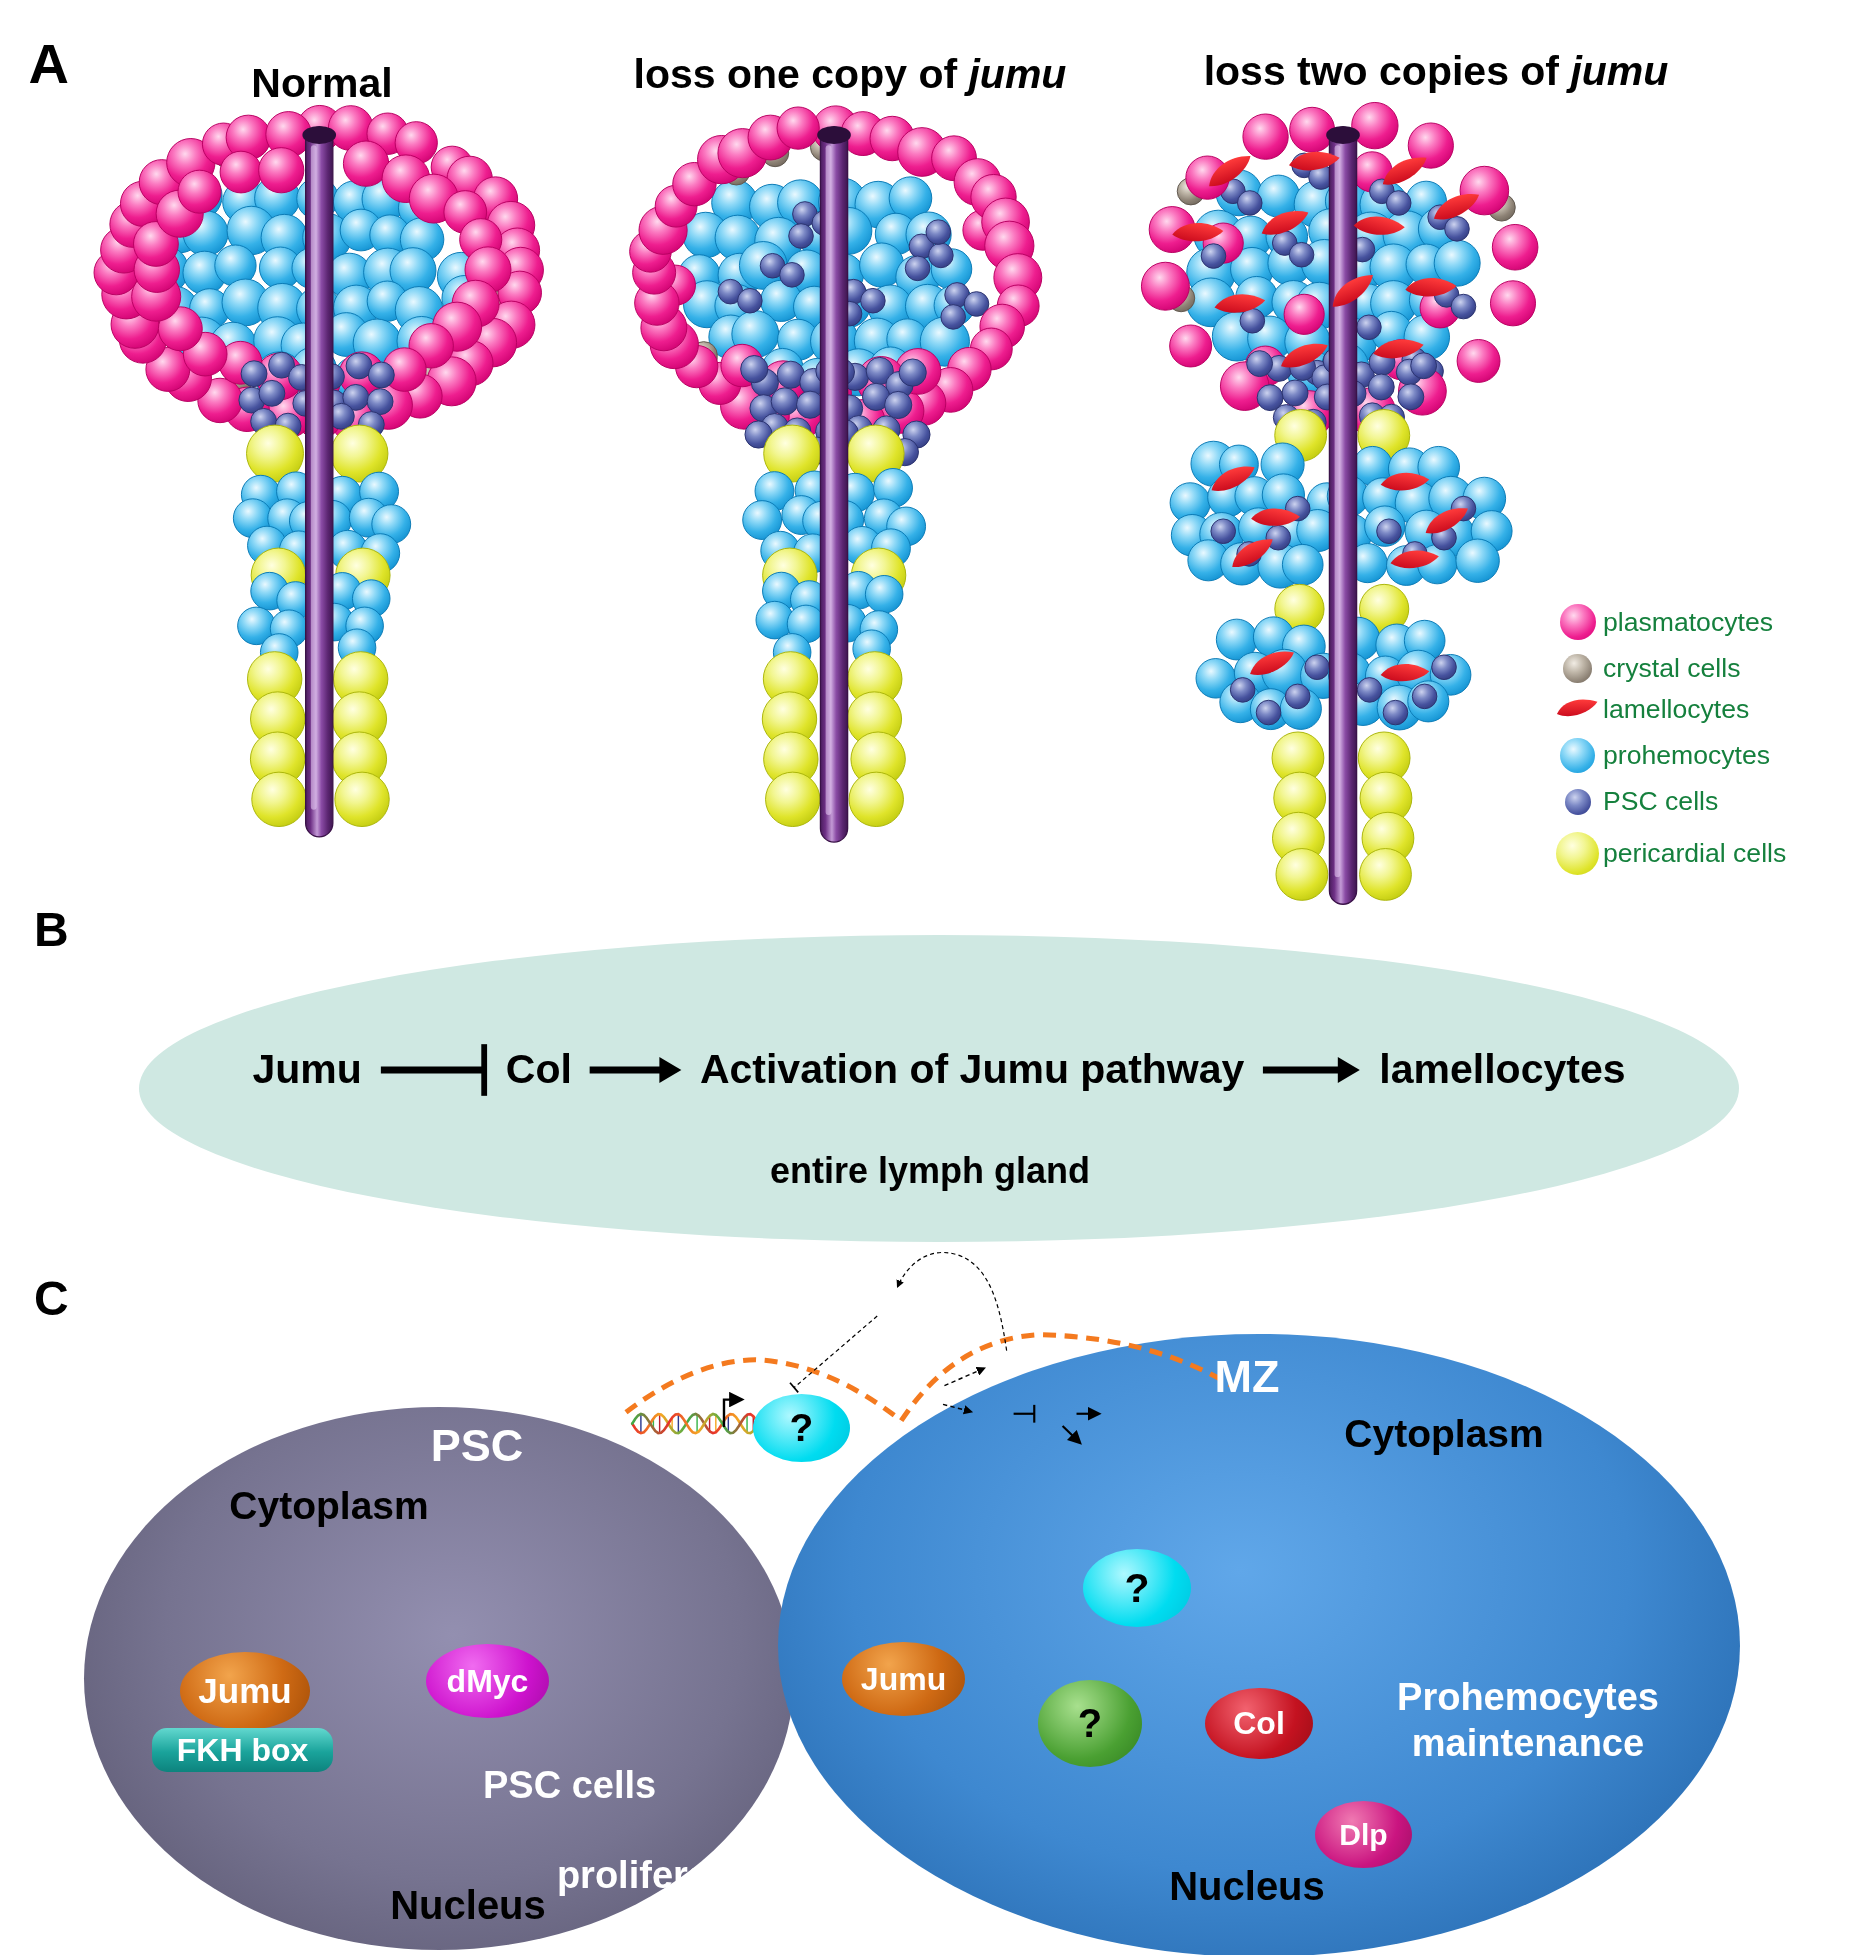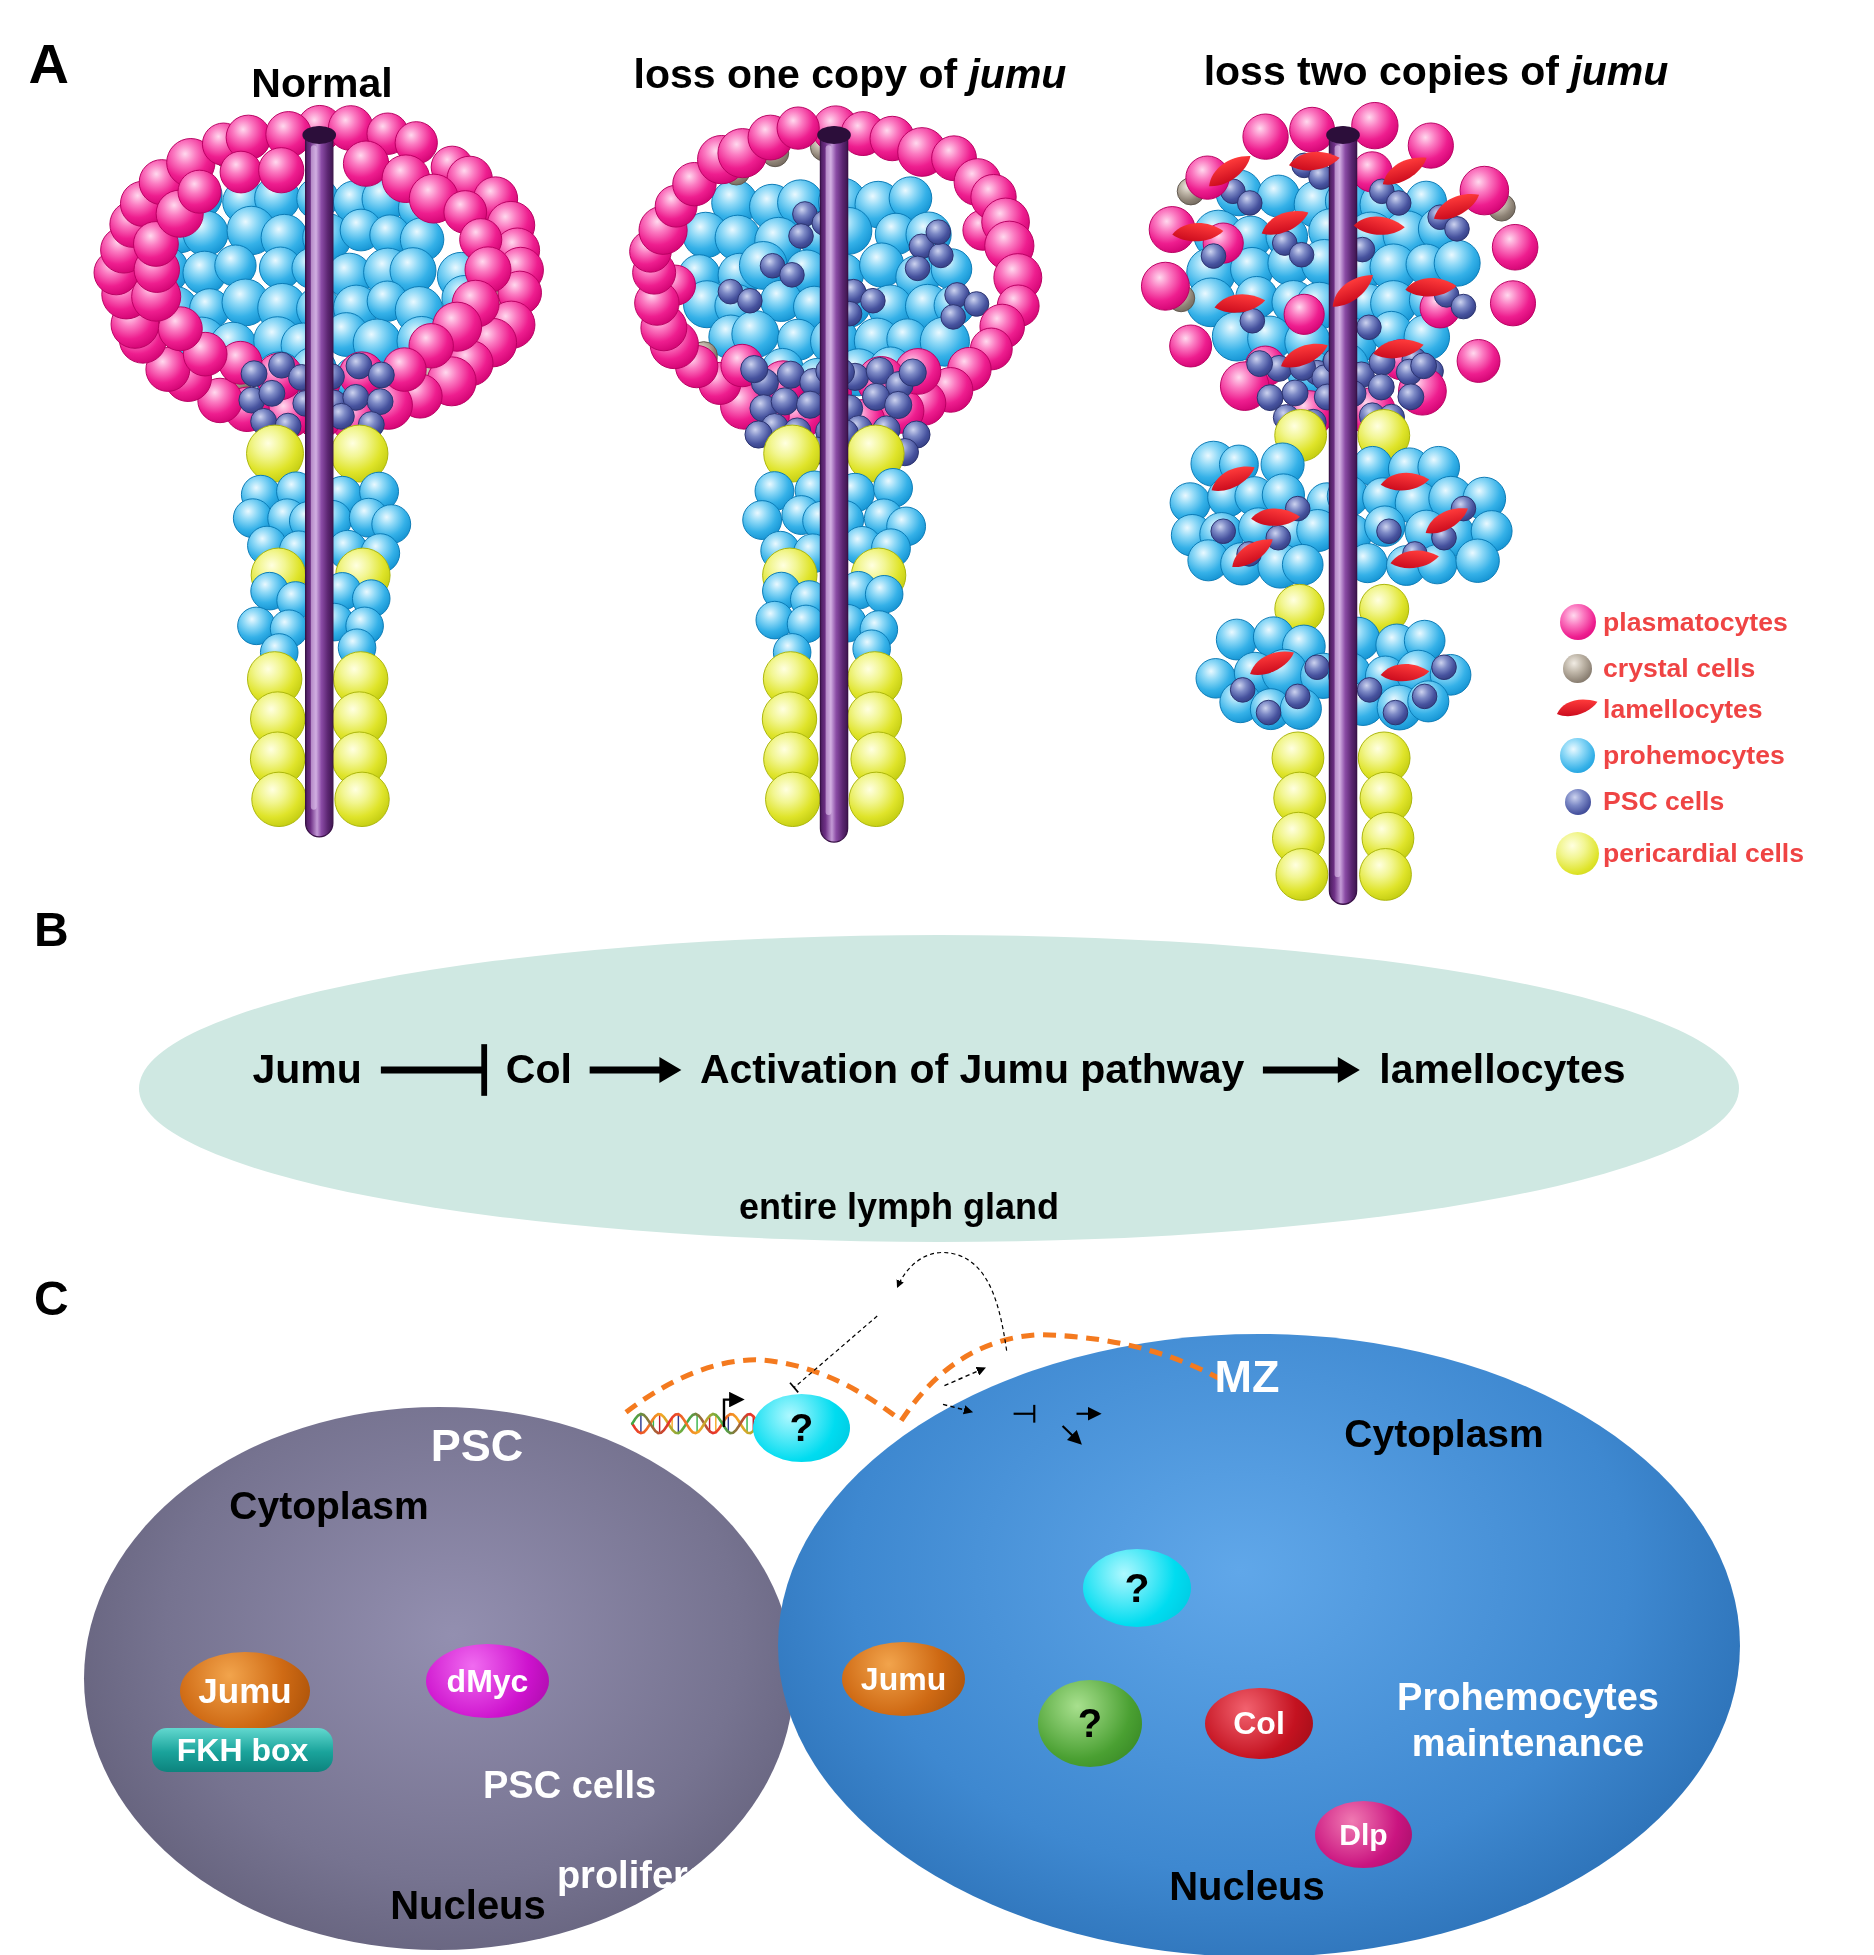--- a/index.html
+++ b/index.html
@@ -8,21 +8,21 @@
   .lbl{position:absolute;font-weight:bold;white-space:nowrap;}
   .cx{transform:translateX(-50%);}
   .abs{position:absolute;}
   svg{display:block;}
   
   .panel-letter{font-size:56px;color:#000;}
   .gland-title{font-size:41px;color:#000;}
   .gland-title .it{font-style:italic;}
   .legend-row{position:absolute;display:flex;align-items:center;}
   .legend-icon-box{width:51px;display:flex;justify-content:center;align-items:center;}
-  .legend-label{font-weight:bold;font-size:26.6px;color:#ef4444;}
+  .legend-label{font-weight:normal;font-size:26.6px;color:#15803d;}
   .cell-dot{border-radius:50%;display:block;}
   .dot-plasmatocyte{background:radial-gradient(circle at 38% 32%, #ffd9ee 0%, #fb7ac1 30%, #ee1e8f 65%, #cf0070 100%);}
   .dot-crystal{background:radial-gradient(circle at 38% 32%, #f1ece4 0%, #bfb6a8 35%, #8d8275 70%, #6f665b 100%);}
   .dot-prohemocyte{background:radial-gradient(circle at 38% 32%, #eaf9ff 0%, #8fd9f7 30%, #35b1e8 65%, #0f8fd0 100%);}
   .dot-psc{background:radial-gradient(circle at 38% 32%, #cdd3ef 0%, #7d8ac6 35%, #46529e 70%, #323c7e 100%);}
   .dot-pericardial{background:radial-gradient(circle at 38% 32%, #ffffe0 0%, #f2f692 32%, #dfe42a 68%, #bfc90d 100%);}
   
   .pb-ellipse{position:absolute;border-radius:50%;background:#cfe8e2;}
   .pb-row{position:absolute;display:flex;justify-content:center;align-items:center;gap:15.5px;
           font-weight:bold;font-size:41px;color:#000;}
@@ -792,21 +792,21 @@
       <line x1="4" y1="48" x2="116" y2="48" stroke="#000" stroke-width="11"></line>
       <polygon points="112,28 146,48 112,68" fill="#000"></polygon>
     </svg>
     <span>Activation of Jumu pathway</span>
     <svg width="104" height="62" viewBox="0 0 160 96">
       <line x1="4" y1="48" x2="124" y2="48" stroke="#000" stroke-width="11"></line>
       <polygon points="120,28 154,48 120,68" fill="#000"></polygon>
     </svg>
     <span>lamellocytes</span>
   </div>
-  <div class="lbl pb-caption cx" style="left:899px;top:1150px;margin-top:36px;">entire lymph gland</div>
+  <div class="lbl pb-caption cx" style="left:930px;top:1150px;">entire lymph gland</div>
 
   <div class="lbl panel-letter" style="left:34px;top:1271px;font-size:48px;">C</div>
 
   <div class="c-ellipse psc-ellipse" style="left:84px;top:1407px;width:710px;height:543px;"></div>
   <div class="c-ellipse mz-ellipse" style="left:778px;top:1334px;width:962px;height:623px;"></div>
 
   <svg class="abs" style="left:0;top:1231px;" width="1874" height="725" viewBox="0 1900 2894 3019">
     <defs>
       <marker id="mArrow" viewBox="0 0 12 12" refX="9" refY="6" markerWidth="6.5" markerHeight="6.5" orient="auto-start-reverse">
         <path d="M0 0 L12 6 L0 12 z" fill="#000"></path>

